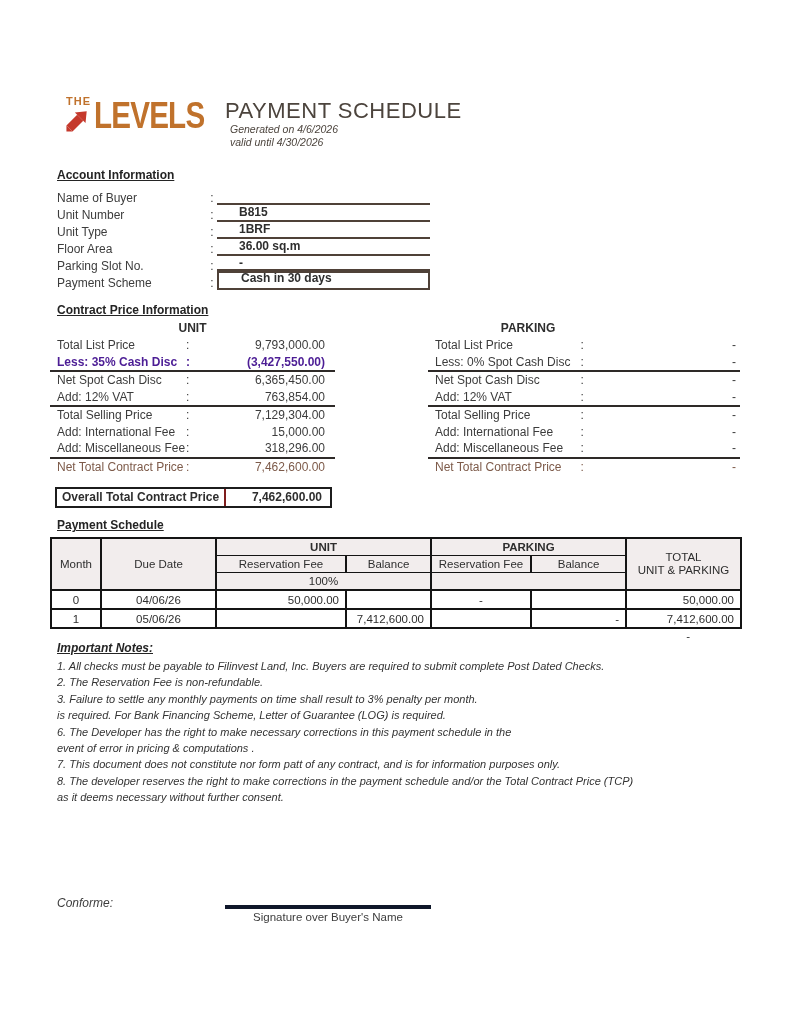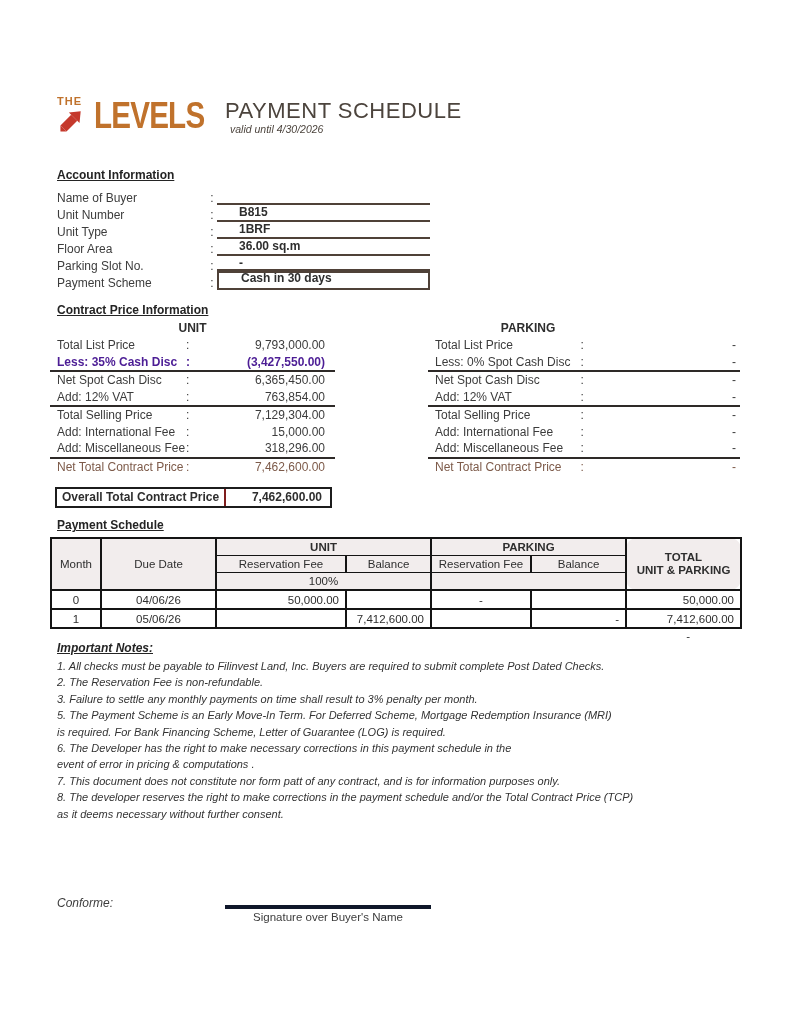--- a/index.html
+++ b/index.html
@@ -4,21 +4,21 @@
 <style>
   html,body { margin:0; padding:0; background:#ffffff; }
   .page {
     position:relative; width:791px; height:1024px; background:#ffffff;
     font-family:"Liberation Sans", sans-serif; color:#3c3c3c; overflow:hidden;
   }
 
   
   .doc-header { position:absolute; left:57px; top:96px; display:flex; align-items:flex-start; }
   .logo { display:flex; align-items:flex-start; }
-  .logo-col { display:flex; flex-direction:column; align-items:flex-start; width:34px; }
+  .logo-col { display:flex; flex-direction:column; align-items:flex-end; width:34px; }
   .logo-the { font-size:11px; font-weight:bold; color:#c0722c; letter-spacing:1px; line-height:11px; }
   .logo-arrow { width:28px; height:28px; margin-top:1px; }
   .logo-levels {
     font-size:37px; font-weight:bold; color:#c0722c; line-height:40px;
     letter-spacing:-1px; transform:scaleX(0.80); transform-origin:left top; margin-left:3px;
   }
   .title-block { position:absolute; left:168px; top:3px; width:400px; }
   .doc-title { font-size:22px; color:#4c443d; letter-spacing:0.5px; line-height:24px; }
   .doc-sub { font-size:10.5px; font-style:italic; color:#4c443d; line-height:12.5px; margin-left:5px; }
   .doc-sub:first-of-type { margin-top:2px; }
@@ -74,21 +74,21 @@
   .ps-table {
     position:absolute; left:50px; top:19px; width:690px;
     border-collapse:collapse; table-layout:fixed; font-size:11.5px; color:#2e2e2e;
   }
   .ps-table th, .ps-table td { border:2px solid #141414; padding:0 4px; overflow:hidden; white-space:nowrap; }
   .ps-table th { background:#f2eded; font-weight:normal; height:16px; text-align:center; }
   .ps-table tr.h1 th { border-bottom-width:1px; }
   .ps-table tr.h2 th { border-bottom-width:1px; border-top-width:1px; }
   .ps-table tr.h3 th { border-top-width:1px; }
   .ps-table th.group { font-weight:bold; }
-  .ps-table th.total-h { font-weight:bold; line-height:13px;border-radius:11px; }
+  .ps-table th.total-h { font-weight:normal; line-height:13px; }
   .ps-table td { height:17px; background:#ffffff; }
   .ps-table .thin-l { border-left-width:1px; }
   .ps-table .amt { text-align:right; padding-right:6px; }
   .ps-table .ctr { text-align:center; }
   .after-dash { position:absolute; left:590px; top:112px; width:100px; text-align:right; font-size:11.5px; color:#2e2e2e; }
 
   
   .notes { position:absolute; left:57px; top:641px; width:690px; font-style:italic; color:#333333; }
   .notes-heading { font-size:12px; font-weight:bold; text-decoration:underline; margin-bottom:3px; color:#242424; }
   .note-line { font-size:11px; line-height:16.4px; }
@@ -115,20 +115,21 @@
             <polygon points="3.2,16.2 8.8,21.8 18.8,11.8 13.2,6.2" fill="#c5392c"></polygon>
             <polygon points="22,3 11,4.1 20.9,13.9" fill="#c5392c"></polygon>
             <polygon points="3.2,16.2 8.8,21.8 3.2,21.8" fill="#c5392c"></polygon>
           </svg>
         </span>
       </div>
       <span class="logo-levels">LEVELS</span>
     </div>
     <div class="title-block">
       <div class="doc-title">PAYMENT SCHEDULE</div>
+      <div class="doc-sub">Generated on 4/6/2026</div>
       <div class="doc-sub">valid until 4/30/2026</div>
     </div>
   </header>
 
   <section class="account">
     <div class="sec-heading">Account Information</div>
     <div class="acct-rows">
       <div class="acct-row">
         <span class="acct-label">Name of Buyer</span>
         <span class="colon">:</span>
@@ -315,21 +316,20 @@
       </tbody>
     </table>
     <div class="after-dash">-</div>
   </section>
 
   <section class="notes">
     <div class="notes-heading">Important Notes:</div>
     <div class="note-line">1. All checks must be payable to Filinvest Land, Inc. Buyers are required to submit complete Post Dated Checks.</div>
     <div class="note-line">2. The Reservation Fee is non-refundable.</div>
     <div class="note-line">3. Failure to settle any monthly payments on time shall result to 3% penalty per month.</div>
-    <div class="note-line">5. The Payment Scheme is an Early Move-In Term. For Deferred Scheme, Mortgage Redemption Insurance (MRI)</div>
     <div class="note-line">is required. For Bank Financing Scheme, Letter of Guarantee (LOG) is required.</div>
     <div class="note-line">6. The Developer has the right to make necessary corrections in this payment schedule in the</div>
     <div class="note-line">event of error in pricing &amp; computations .</div>
     <div class="note-line">7. This document does not constitute nor form patt of any contract, and is for information purposes only.</div>
     <div class="note-line">8. The developer reserves the right to make corrections in the payment schedule and/or the Total Contract Price (TCP)</div>
     <div class="note-line">as it deems necessary without further consent.</div>
   </section>
 
   <div class="conforme">Conforme:</div>
   <div class="signature">

